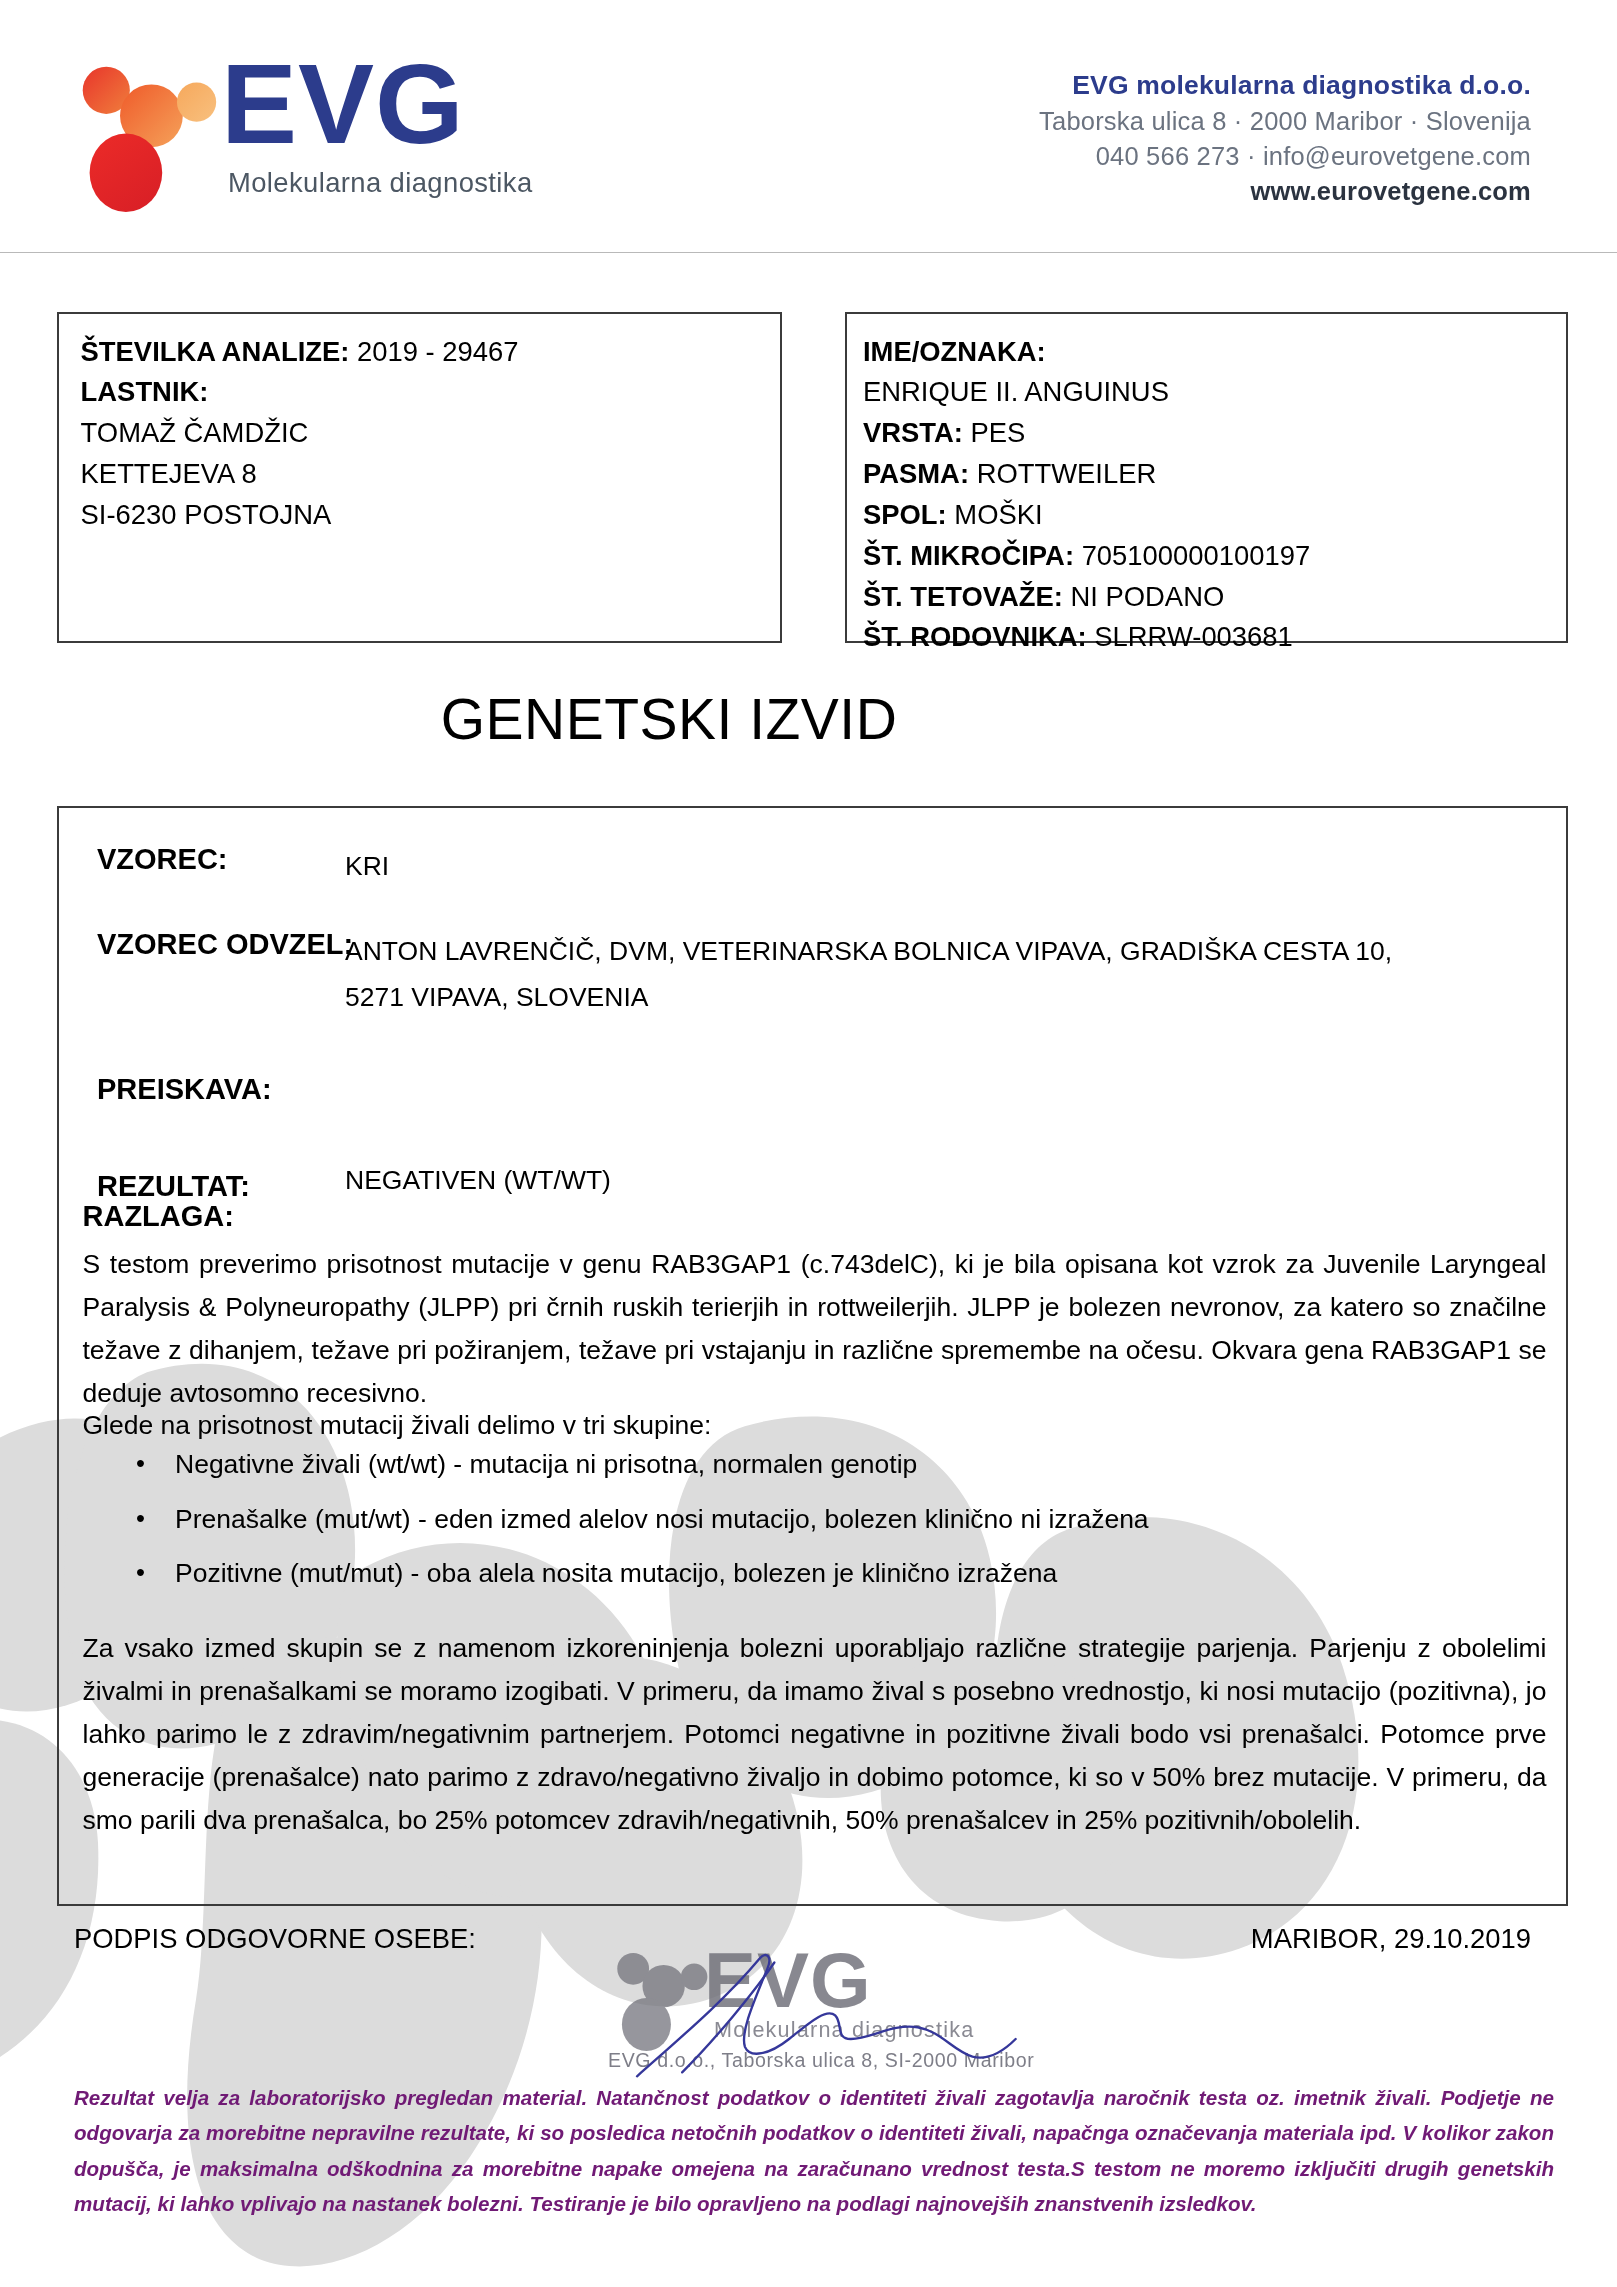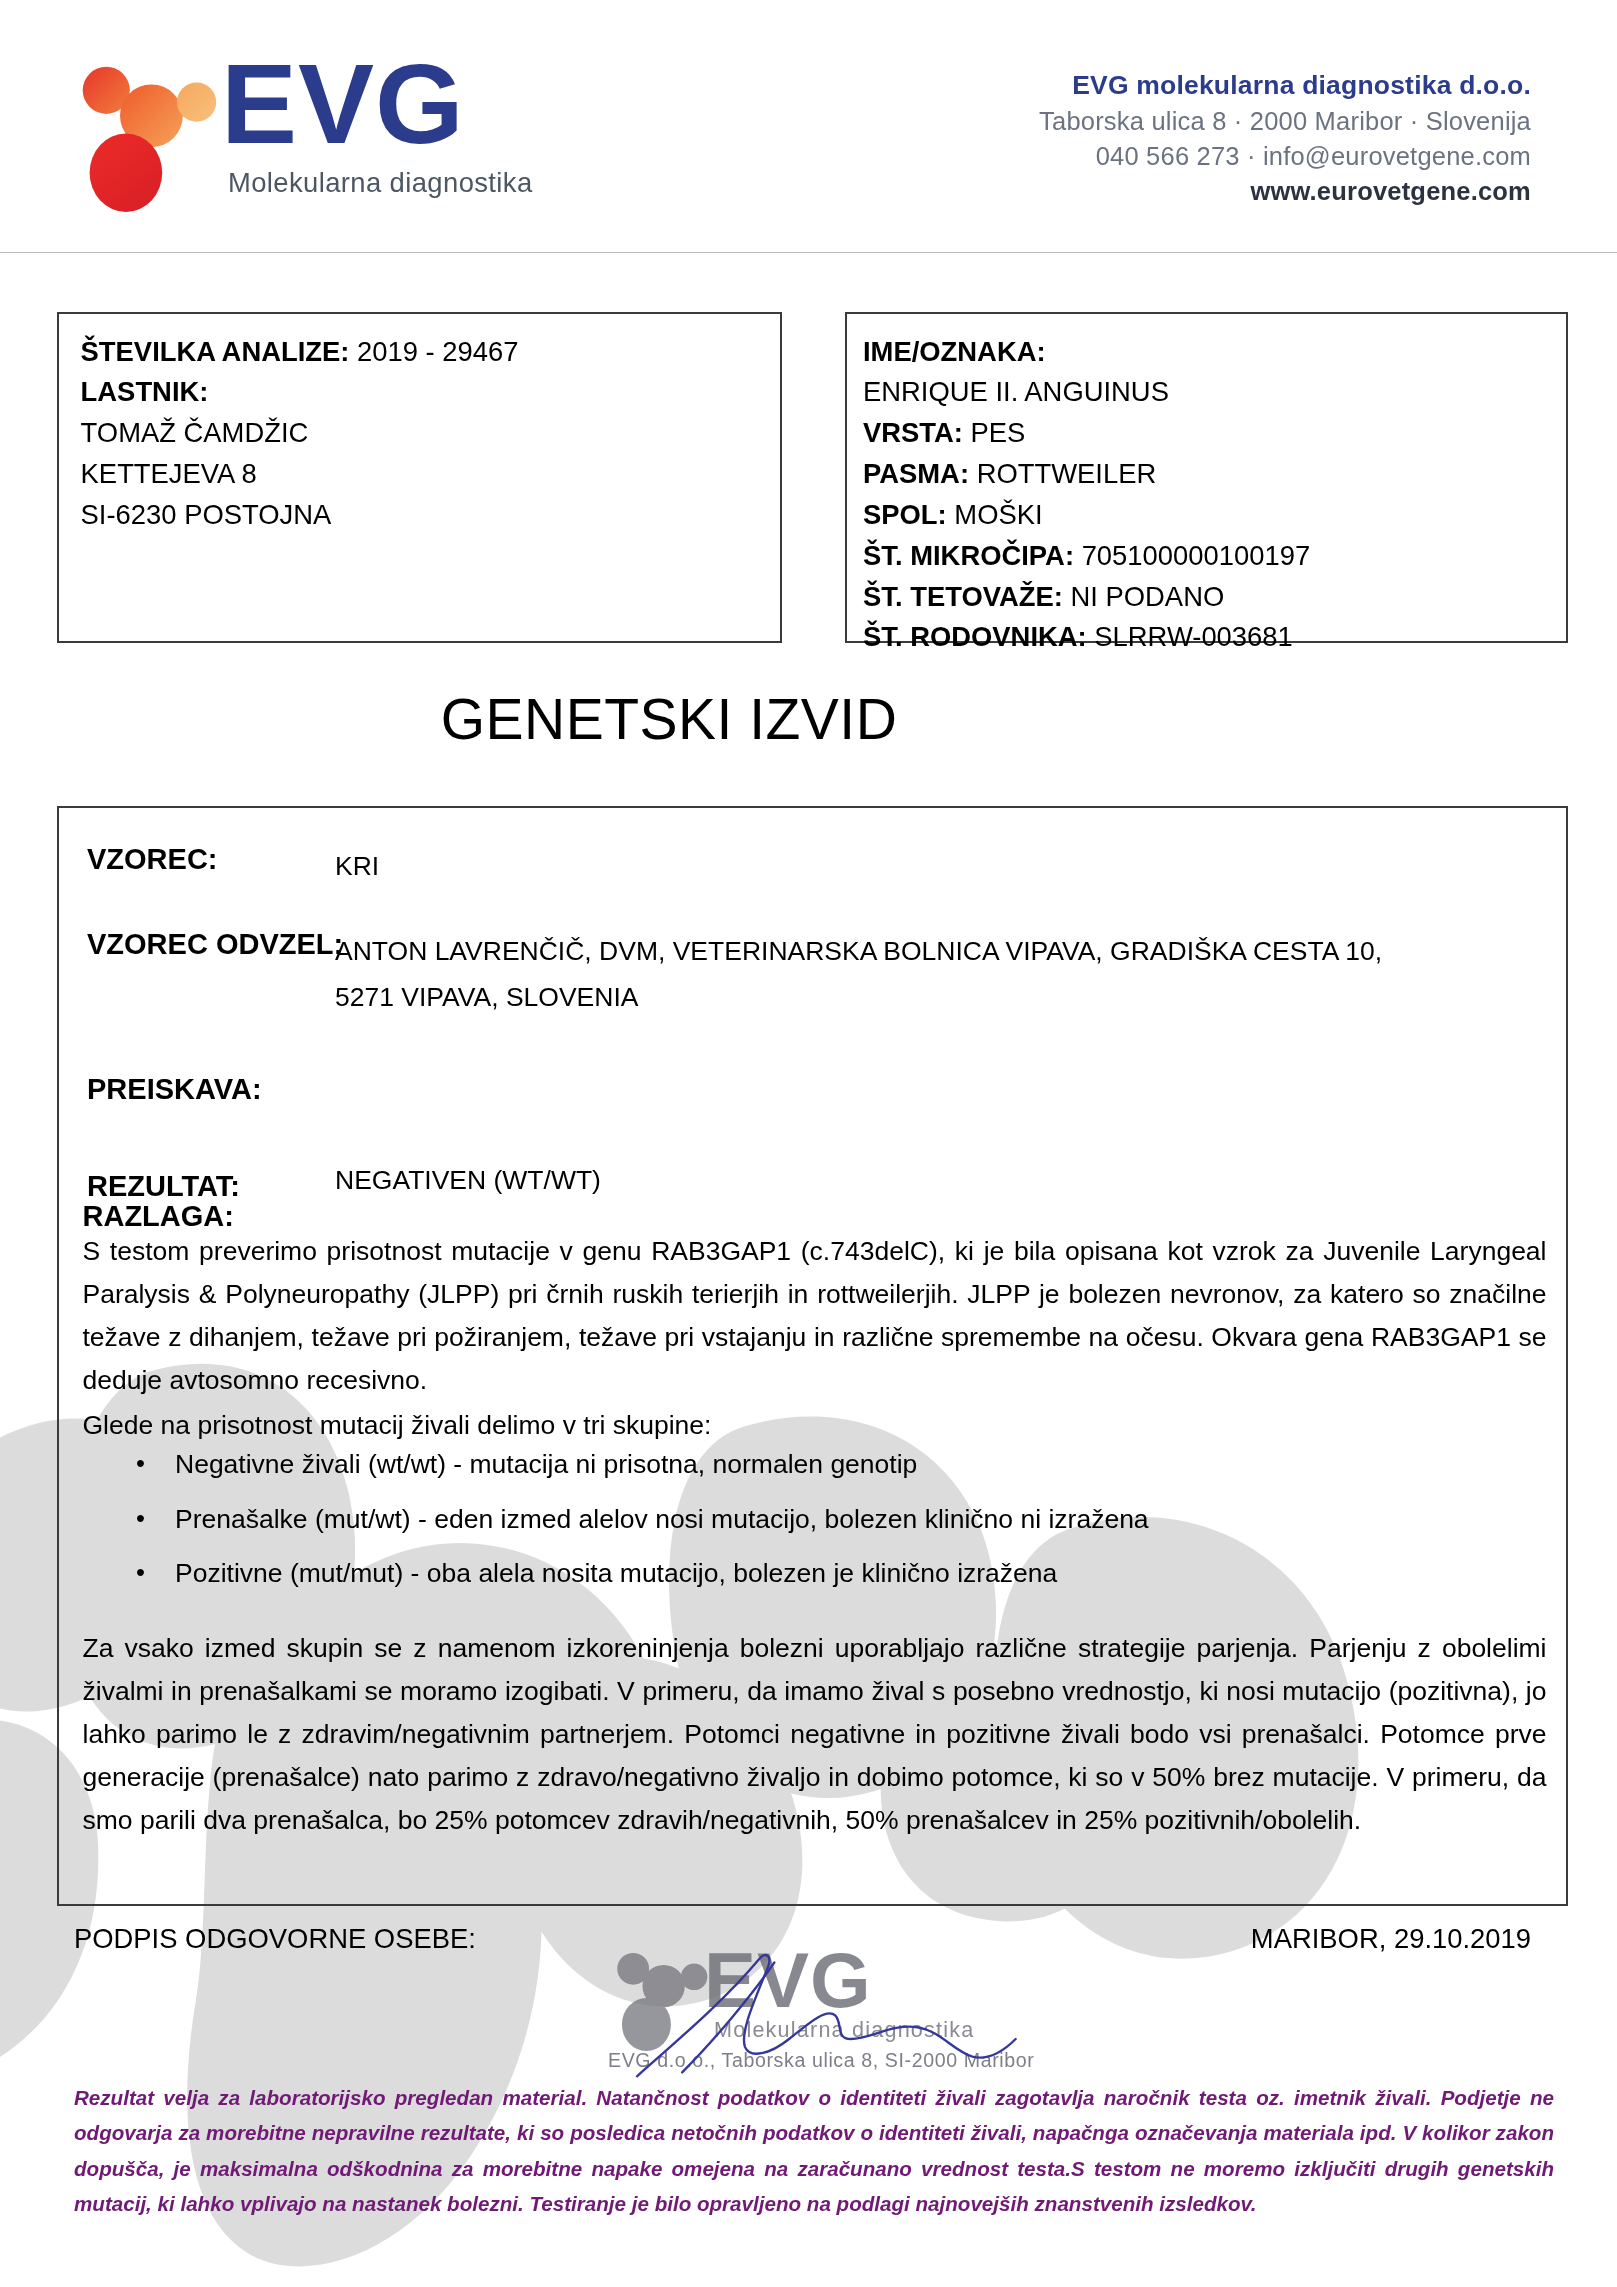--- a/index.html
+++ b/index.html
@@ -133,20 +133,21 @@
     position: absolute;
     left: 0; width: 100%;
     display: flex;
   }
   .row-label {
     width: 276px;
     padding-left: 28px;
     font-size: 29px;
     font-weight: bold;
     white-space: nowrap;
+    margin-left: 10px;
   }
   .row-value {
     flex: 1;
     font-size: 26.5px;
     font-weight: normal;
     line-height: 1.74;
   }
 
   #row-vzorec      { top: 35px; }
   #row-odvzel      { top: 120px; }
@@ -161,21 +162,21 @@
 
   .body-para {
     position: absolute;
     left: 23.5px;
     width: 1464px;
     font-size: 26.5px;
     line-height: 1.62;
     text-align: justify;
     text-justify: inter-word;
   }
-  #para-1 { top: 422px; }
+  #para-1 { top: 435px; }
 
   #groups-intro {
     position: absolute;
     left: 23.5px; top: 596px;
     font-size: 26.5px;
     line-height: 1.62;
   }
   #groups-list {
     position: absolute;
     left: 63px; top: 635px;

